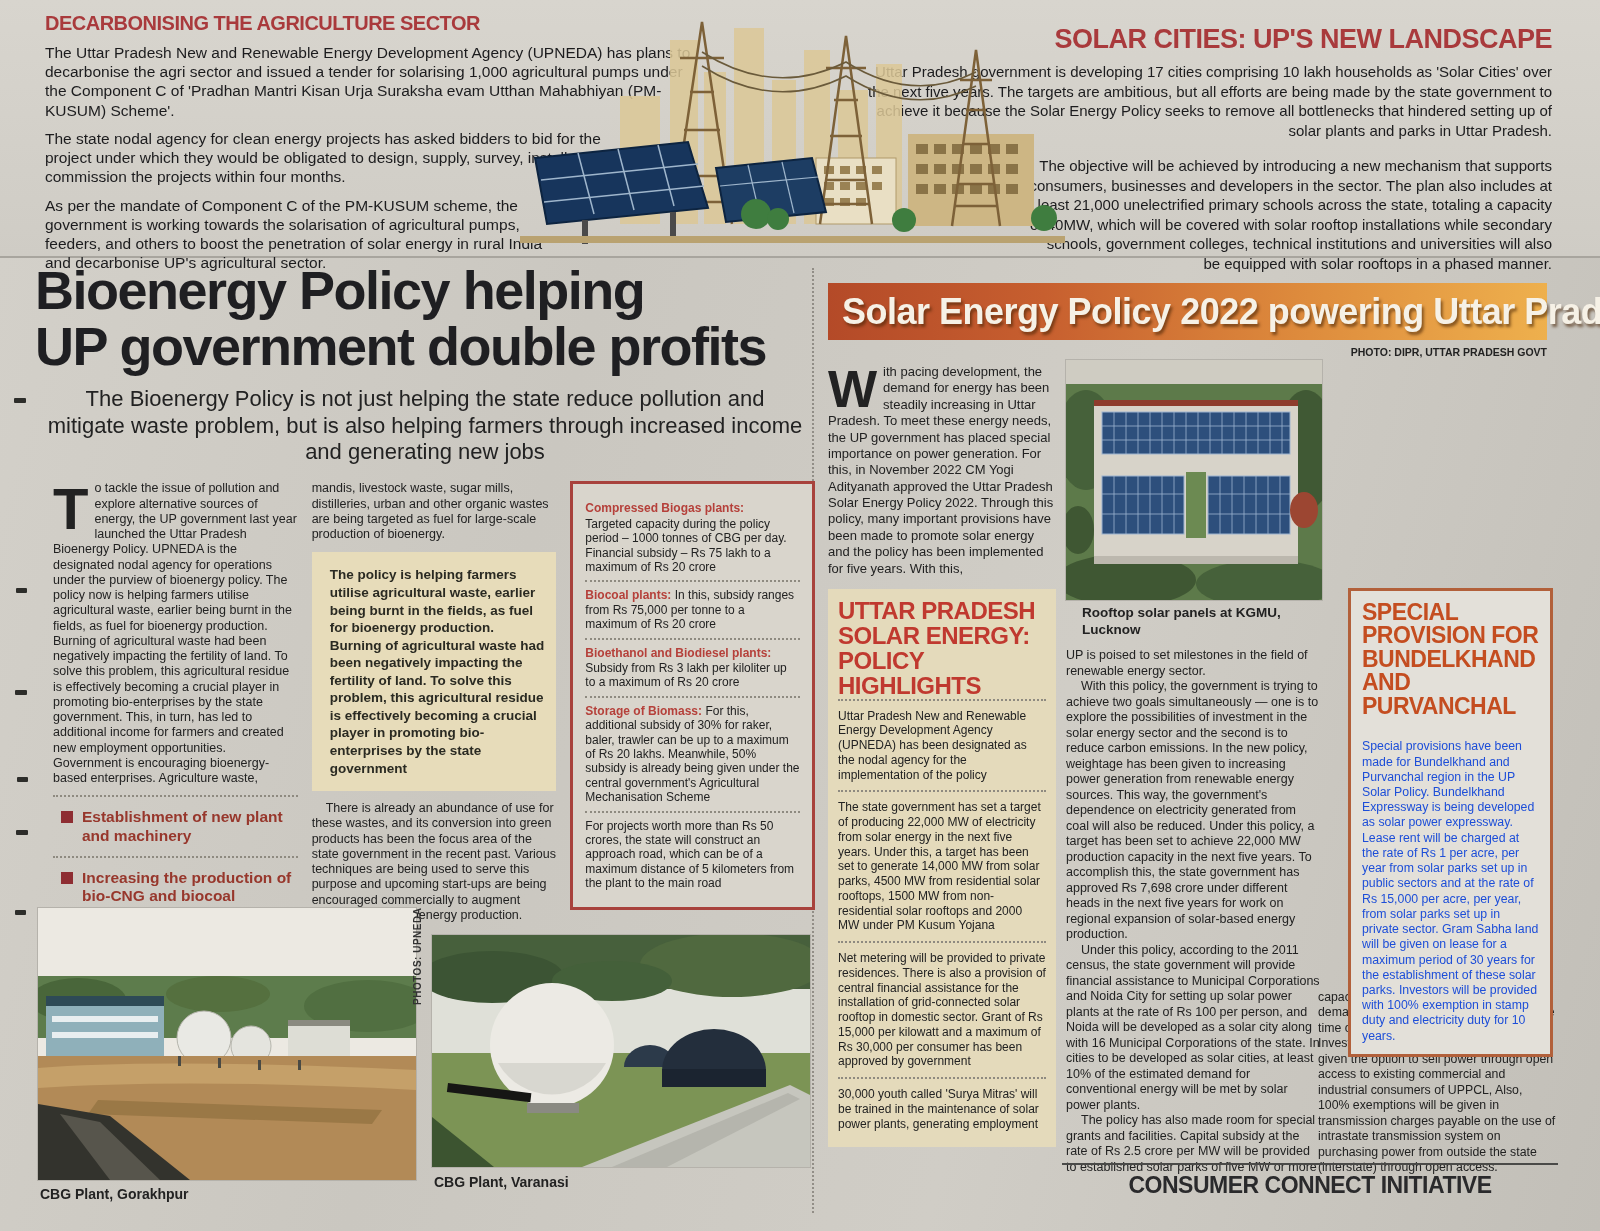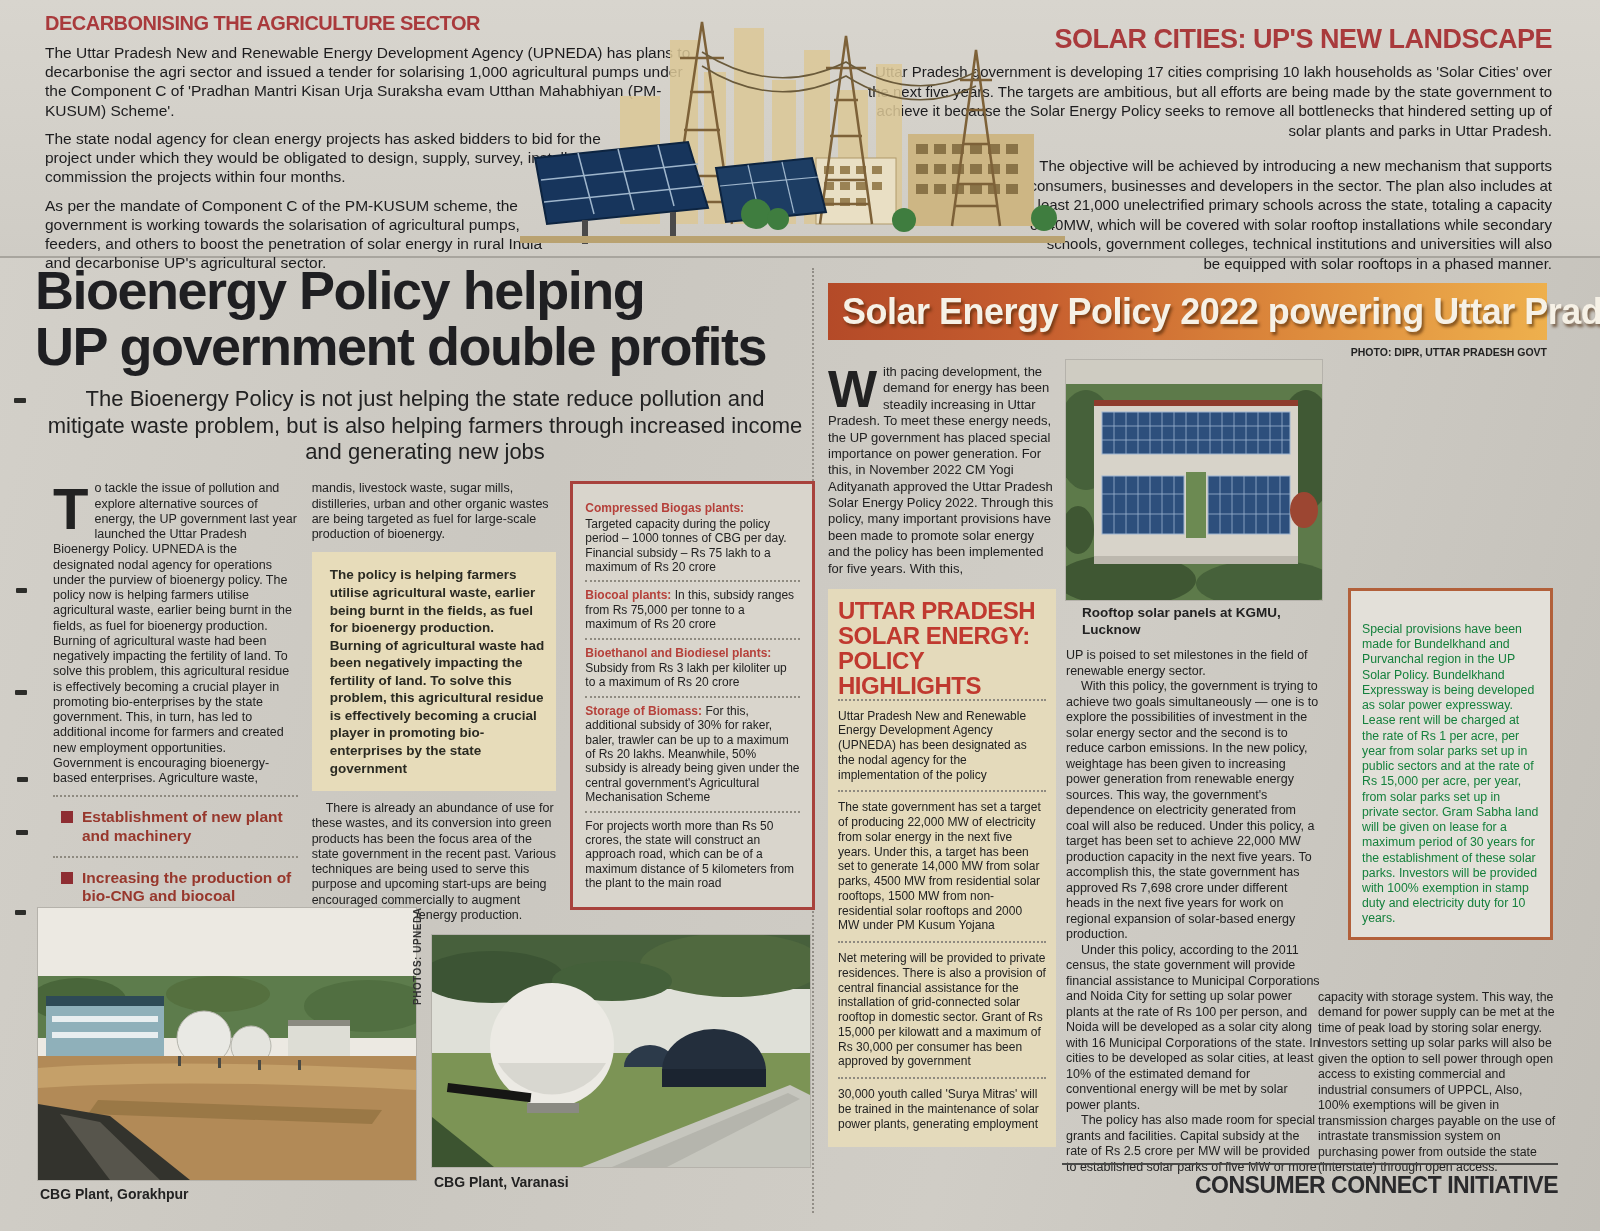--- a/index.html
+++ b/index.html
@@ -54,24 +54,24 @@
   .hl-panel { background:#e4dabb; margin-top:12px; padding:10px 10px 8px; }
   .hl-title { font-size:24px; font-weight:bold; color:#c0392f; line-height:1.04; letter-spacing:-0.5px; }
   .hl-item { border-top:2px dotted #8e8a80; padding:8px 0; font-size:12px; line-height:1.23; }
   .hl-item:first-of-type { margin-top:9px; }
   .sol-col2 { position:absolute; left:1066px; top:360px; width:256px; font-size:12.5px; line-height:1.24; color:#222; }
   .kgmu-caption { font-size:13.5px; font-weight:bold; margin:5px 16px 10px; }
   .sol-col2 p { margin:0; }
   .sol-col2 p.ind { text-indent:15px; }
   .special-box { position:absolute; left:1348px; top:588px; width:205px; border:3px solid #b2603a; background:#e3e0d9; padding:10px 11px; z-index:4; }
   .special-title { font-size:23px; font-weight:bold; color:#c44d20; line-height:1.02; letter-spacing:-0.5px; margin-bottom:7px; }
-  .special-text { font-size:12.3px; line-height:1.24; color:#15803d;margin-top:21px; }
+  .special-text { font-size:12.3px; line-height:1.24; color:#1d4ed8;margin-top:21px; }
   .continuation { position:absolute; left:1318px; top:990px; width:238px; font-size:12.3px; line-height:1.26; color:#222; }
   .footer-rule { position:absolute; left:1062px; top:1163px; width:496px; border-top:2px solid #4a4a48; }
-  .footer { position:absolute; left:1062px; top:1172px; width:496px; text-align:right; font-size:23px; font-weight:bold; color:#2a2a2c; letter-spacing:-0.5px; }
+  .footer { position:absolute; left:1062px; top:1172px; width:496px; text-align:center; font-size:23px; font-weight:bold; color:#2a2a2c; letter-spacing:-0.5px; }
   .mark { position:absolute; background:#2d2d2a; z-index:8; border-radius:1px; }
 </style>
 </head>
 <body>
 
 <div class="page">
 
   <div class="top-strip"></div>
 
   <div class="top-illo photo" style="box-shadow:none;">
@@ -333,20 +333,21 @@
       </svg>
     </div>
     <div class="kgmu-caption">Rooftop solar panels at KGMU, Lucknow</div>
     <p>UP is poised to set milestones in the field of renewable energy sector.</p>
     <p class="ind">With this policy, the government is trying to achieve two goals simultaneously — one is to explore the possibilities of investment in the solar energy sector and the second is to reduce carbon emissions. In the new policy, weightage has been given to increasing power generation from renewable energy sources. This way, the government's dependence on electricity generated from coal will also be reduced. Under this policy, a target has been set to achieve 22,000 MW production capacity in the next five years. To accomplish this, the state government has approved Rs 7,698 crore under different heads in the next five years for work on regional expansion of solar-based energy production.</p>
     <p class="ind">Under this policy, according to the 2011 census, the state government will provide financial assistance to Municipal Corporations and Noida City for setting up solar power plants at the rate of Rs 100 per person, and Noida will be developed as a solar city along with 16 Municipal Corporations of the state. In cities to be developed as solar cities, at least 10% of the estimated demand for conventional energy will be met by solar power plants.</p>
     <p class="ind">The policy has also made room for special grants and facilities. Capital subsidy at the rate of Rs 2.5 crore per MW will be provided to established solar parks of five MW or more</p>
   </div>
 
   <div class="special-box">
+    <div class="special-title">SPECIAL PROVISION FOR BUNDELKHAND AND PURVANCHAL</div>
     <div class="special-text">Special provisions have been made for Bundelkhand and Purvanchal region in the UP Solar Policy. Bundelkhand Expressway is being developed as solar power expressway. Lease rent will be charged at the rate of Rs 1 per acre, per year from solar parks set up in public sectors and at the rate of Rs 15,000 per acre, per year, from solar parks set up in private sector. Gram Sabha land will be given on lease for a maximum period of 30 years for the establishment of these solar parks. Investors will be provided with 100% exemption in stamp duty and electricity duty for 10 years.</div>
   </div>
 
   <div class="continuation">capacity with storage system. This way, the demand for power supply can be met at the time of peak load by storing solar energy. Investors setting up solar parks will also be given the option to sell power through open access to existing commercial and industrial consumers of UPPCL, Also, 100% exemptions will be given in transmission charges payable on the use of intrastate transmission system on purchasing power from outside the state (interstate) through open access.</div>
 
   <div class="footer-rule"></div>
   <div class="footer">CONSUMER CONNECT INITIATIVE</div>
 
   <div class="mark" style="left:14px; top:398px; width:12px; height:5px;"></div>
   <div class="mark" style="left:16px; top:588px; width:11px; height:5px;"></div>

